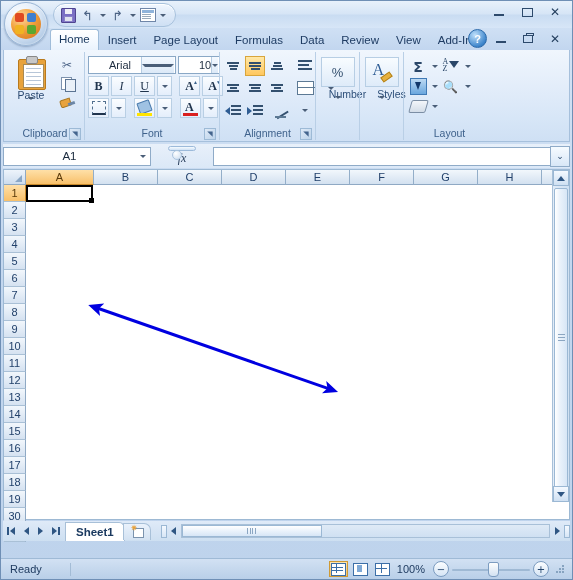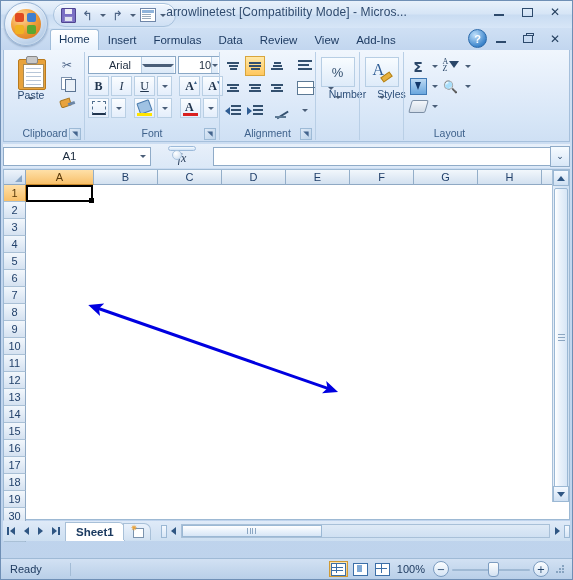--- a/index.html
+++ b/index.html
@@ -413,36 +413,36 @@
           <span class="caret"></span>
         </div>
       <div class="qat-btn">
         <span class="ic-print"></span>
       </div>
       <div class="qat-dd">
           <span class="caret"></span>
         </div>
     </div>
 
-    <div class="title-text">arrowlinetest  [Compatibility Mode]  -  Micros...</div>
 
     <div class="wbtns">
       <div class="wbtn">
           <span class="glyph-min"></span>
         </div>
       <div class="wbtn">
           <span class="glyph-max"></span>
         </div>
       <div class="wbtn close">✕</div>
     </div>
   </div>
 
   <div class="tabrow">
     <div class="tab active">Home</div>
     <div class="tab">Insert</div>
+    <div class="tab">Page Layout</div>
     <div class="tab">Formulas</div>
     <div class="tab">Data</div>
     <div class="tab">Review</div>
     <div class="tab">View</div>
     <div class="tab">Add-Ins</div>
 
     <div class="tabrow-right">
       <div class="helpbtn">?</div>
       <div class="wbtn">
           <span class="glyph-min"></span>

